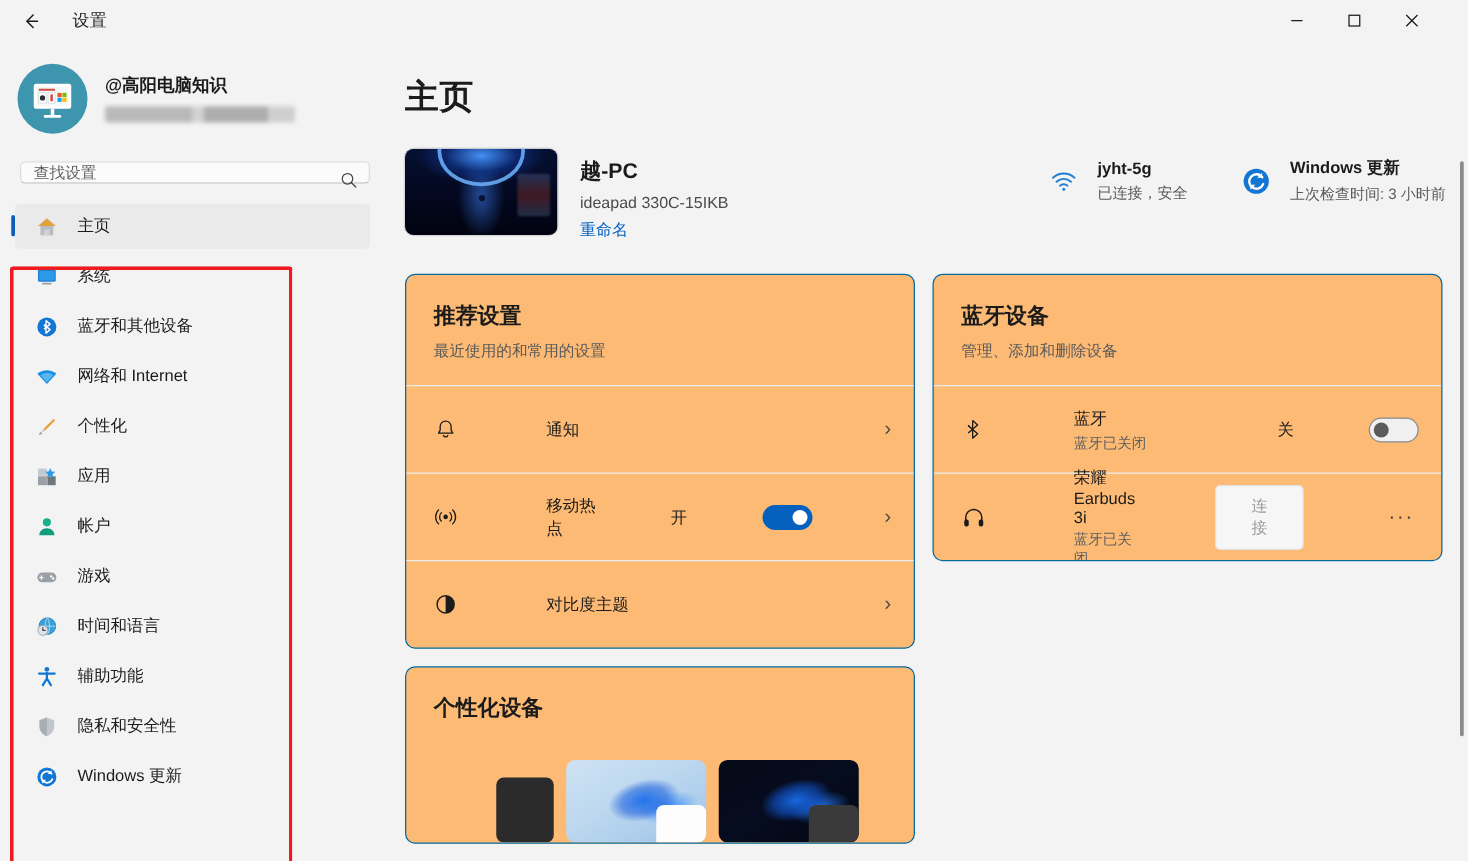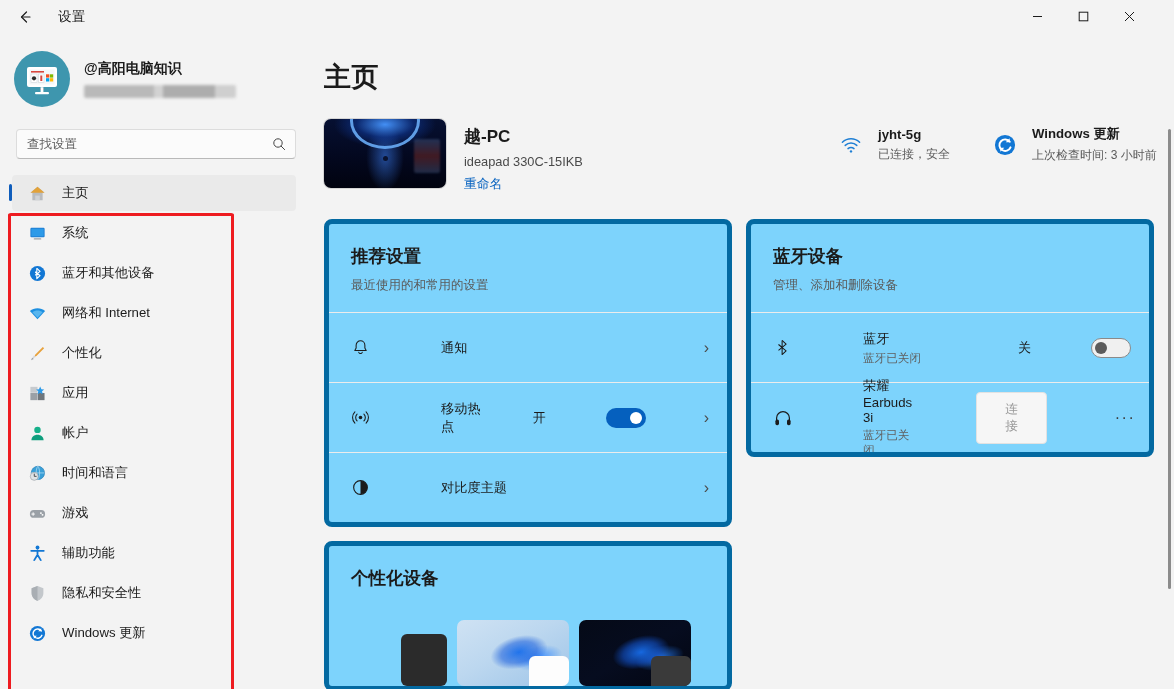--- a/index.html
+++ b/index.html
@@ -48,21 +48,21 @@
   }
   .profile-text { margin-left: 14px; }
   .profile-name { font-size: 14px; color: #1b1b1b; font-weight: 600; }
   .profile-sub {
     margin-top: 7px; width: 152px; height: 13px; border-radius: 2px;
     background: linear-gradient(90deg,#b9b9b9 0 46%, #d2d2d2 46% 52%, #adadad 52% 86%, #cfcfcf 86% 100%);
     filter: blur(1.6px);
   }
   .search-wrap { padding: 22px 16px 0 16px; }
   .search-box {
-    position: relative; height: 30px; background: #fbfbfb;
+    position: relative; height: 18px; background: #fbfbfb;
     border: 1px solid #dcdcdc; border-bottom-color: #b9b9b9;
     border-radius: 4px; display: flex; align-items: center;
   }
   .search-box input {
     border: 0; outline: 0; background: transparent; flex: 1;
     padding: 0 28px 0 10px; font-size: 12.5px; color: #1b1b1b;
     font-family: inherit;
   }
   .search-box input::placeholder { color: #5e5e5e; }
   .search-icon { position: absolute; right: 9px; top: 7px; color: #444; }
@@ -129,21 +129,21 @@
   .status-ico { width: 30px; height: 30px; flex: none; display: flex; align-items: center; justify-content: center; margin-right: 12px; }
   .status-title { font-size: 13.2px; font-weight: 600; color: #1b1b1b; }
   .status-sub { font-size: 12px; color: #5a5a5a; margin-top: 4px; text-align: center; }
 
   
   .cards { display: flex; gap: 14px; margin: 26px 0 0 12px; }
   .col { display: flex; flex-direction: column; gap: 14px; }
   .col-left { width: 408px; }
   .col-right { width: 408px; }
   .card {
-    background: #7dd3fc; border: 5px solid #0369a1;
+    background: #fdba74; border: 1px solid #0369a1;
     border-radius: 8px; overflow: hidden;
   }
   .card-head { padding: 20px 22px 18px 22px; }
   .card-title { font-size: 17.5px; font-weight: 600; color: #1b1b1b; }
   .card-sub { font-size: 12.5px; color: #5a5a5a; margin-top: 9px; }
   .card-row {
     display: flex; align-items: center; height: 70px; padding: 0 18px 0 22px;
     border-top: 1px solid #ececec;
     gap: 48px;
   }
@@ -337,40 +337,40 @@
               <circle cx="10" cy="6.2" r="3.4" fill="#16b08a"></circle>
               <path d="M3.6 17c0-3.5 2.9-5.8 6.4-5.8s6.4 2.3 6.4 5.8H3.6z" fill="#0e9e7d"></path>
             </svg>
         </span>
         <span class="nav-label">帐户</span>
       </div>
 
       <div class="nav-item">
         <span class="nav-icon">
           <svg width="19" height="19" viewBox="0 0 20 20">
+              <rect x="2" y="6.4" width="16" height="8.2" rx="4.1" fill="#9aa0a6"></rect>
+              <path d="M5.4 9.2v2.8M4 10.6h2.8" stroke="#fff" stroke-width="1" stroke-linecap="round"></path>
+              <circle cx="13.6" cy="9.6" r="1" fill="#fff"></circle>
+              <circle cx="15.3" cy="11.4" r="1" fill="#fff"></circle>
+            </svg>
+        </span>
+        <span class="nav-label">游戏</span>
+      </div>
+
+      <div class="nav-item">
+        <span class="nav-icon">
+          <svg width="19" height="19" viewBox="0 0 20 20">
               <circle cx="10.4" cy="9.4" r="7" fill="#3aa0d8"></circle>
               <circle cx="10.4" cy="9.4" r="7" fill="none" stroke="#2d86bc" stroke-width=".8"></circle>
               <path d="M3.5 9.4h13.8M10.4 2.4c2.4 2.6 2.4 11.4 0 14M10.4 2.4c-2.4 2.6-2.4 11.4 0 14" stroke="#bfe3f5" stroke-width=".7" fill="none"></path>
               <circle cx="6.6" cy="13" r="4.2" fill="#dfe3e6" stroke="#9aa0a6" stroke-width=".7"></circle>
               <path d="M6.6 10.6V13h2" stroke="#45484b" stroke-width="1" fill="none" stroke-linecap="round"></path>
             </svg>
         </span>
         <span class="nav-label">时间和语言</span>
-      </div>
-
-      <div class="nav-item">
-        <span class="nav-icon">
-          <svg width="19" height="19" viewBox="0 0 20 20">
-              <rect x="2" y="6.4" width="16" height="8.2" rx="4.1" fill="#9aa0a6"></rect>
-              <path d="M5.4 9.2v2.8M4 10.6h2.8" stroke="#fff" stroke-width="1" stroke-linecap="round"></path>
-              <circle cx="13.6" cy="9.6" r="1" fill="#fff"></circle>
-              <circle cx="15.3" cy="11.4" r="1" fill="#fff"></circle>
-            </svg>
-        </span>
-        <span class="nav-label">游戏</span>
       </div>
 
       <div class="nav-item">
         <span class="nav-icon">
           <svg width="19" height="19" viewBox="0 0 20 20">
               <circle cx="10" cy="3.6" r="2" fill="#1277d4"></circle>
               <path d="M3.4 7.2h13.2M10 6.6v5.4M10 11.4L6.6 17M10 11.4L13.4 17" stroke="#1277d4" stroke-width="1.9" fill="none" stroke-linecap="round"></path>
             </svg>
         </span>
         <span class="nav-label">辅助功能</span>

